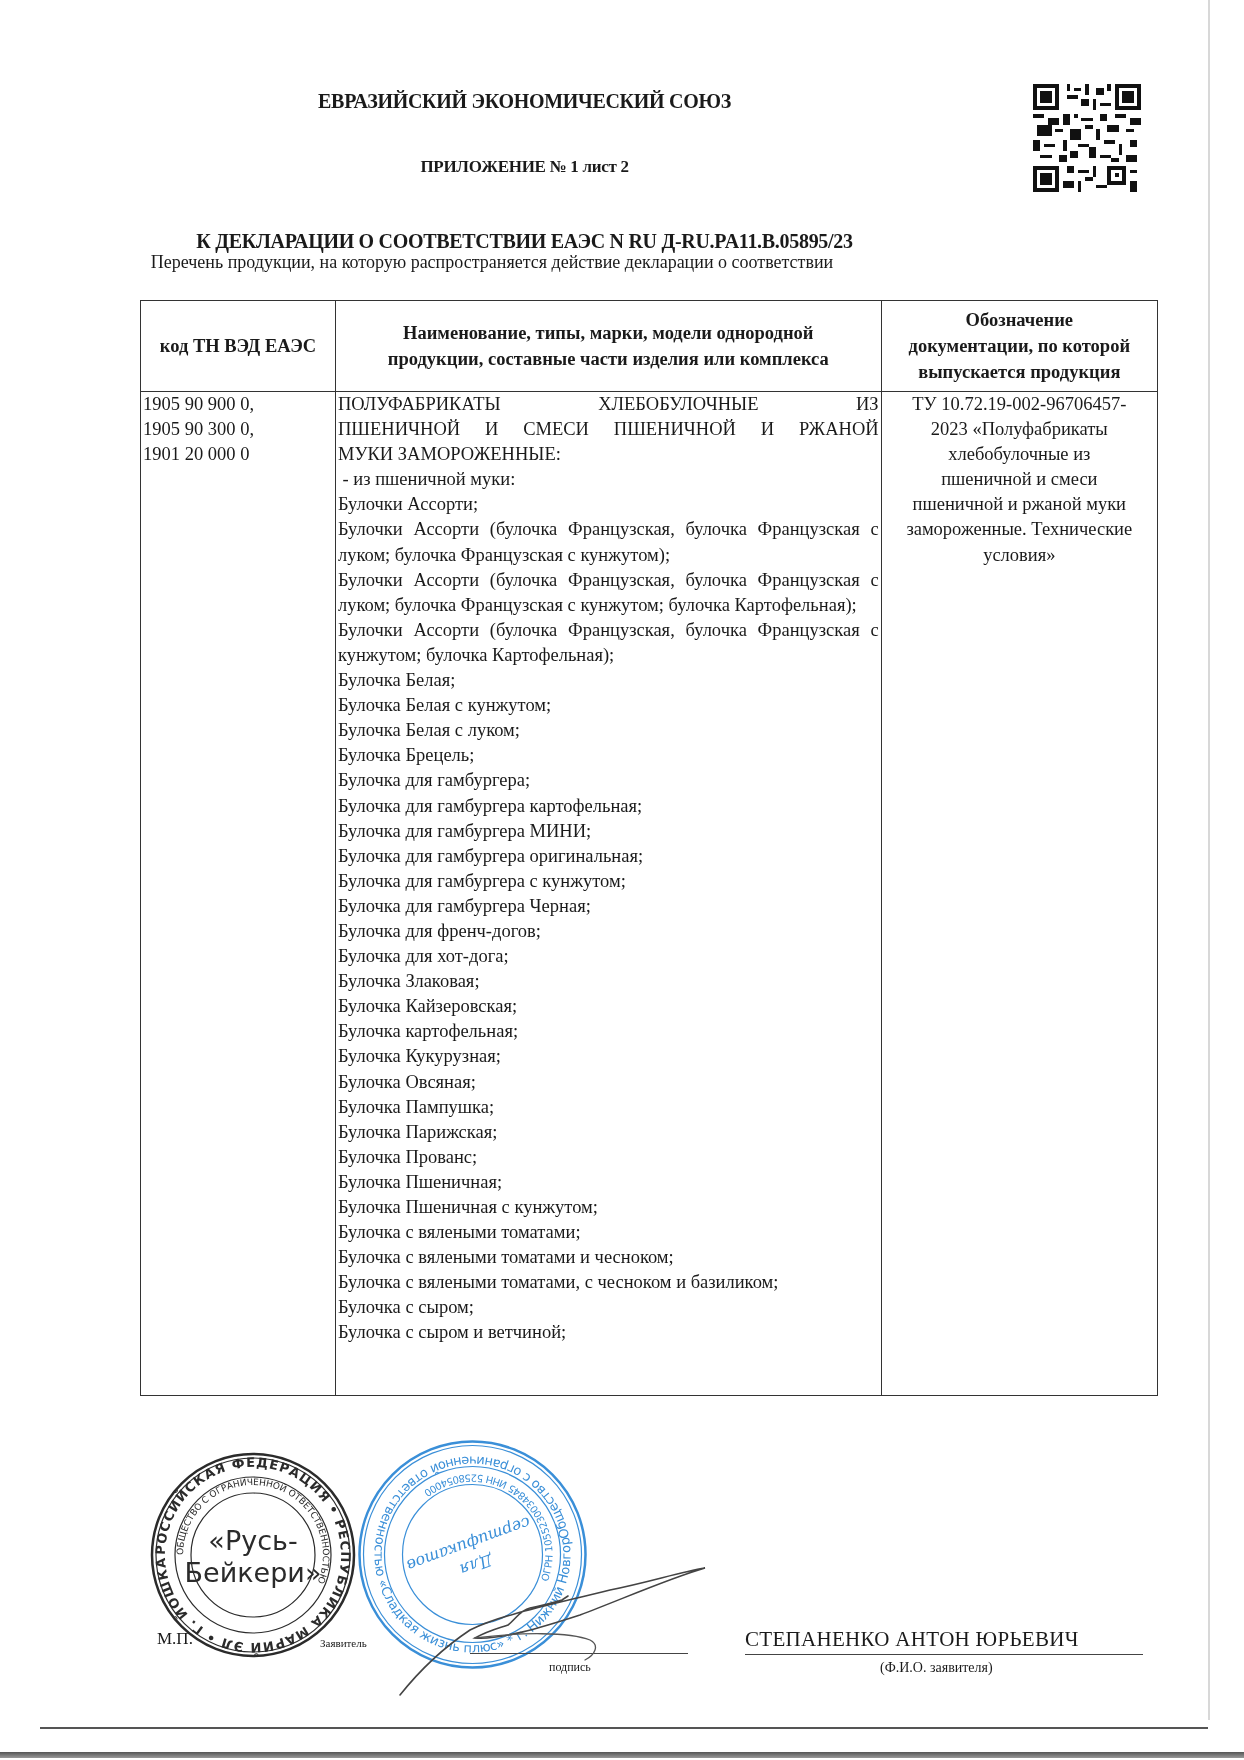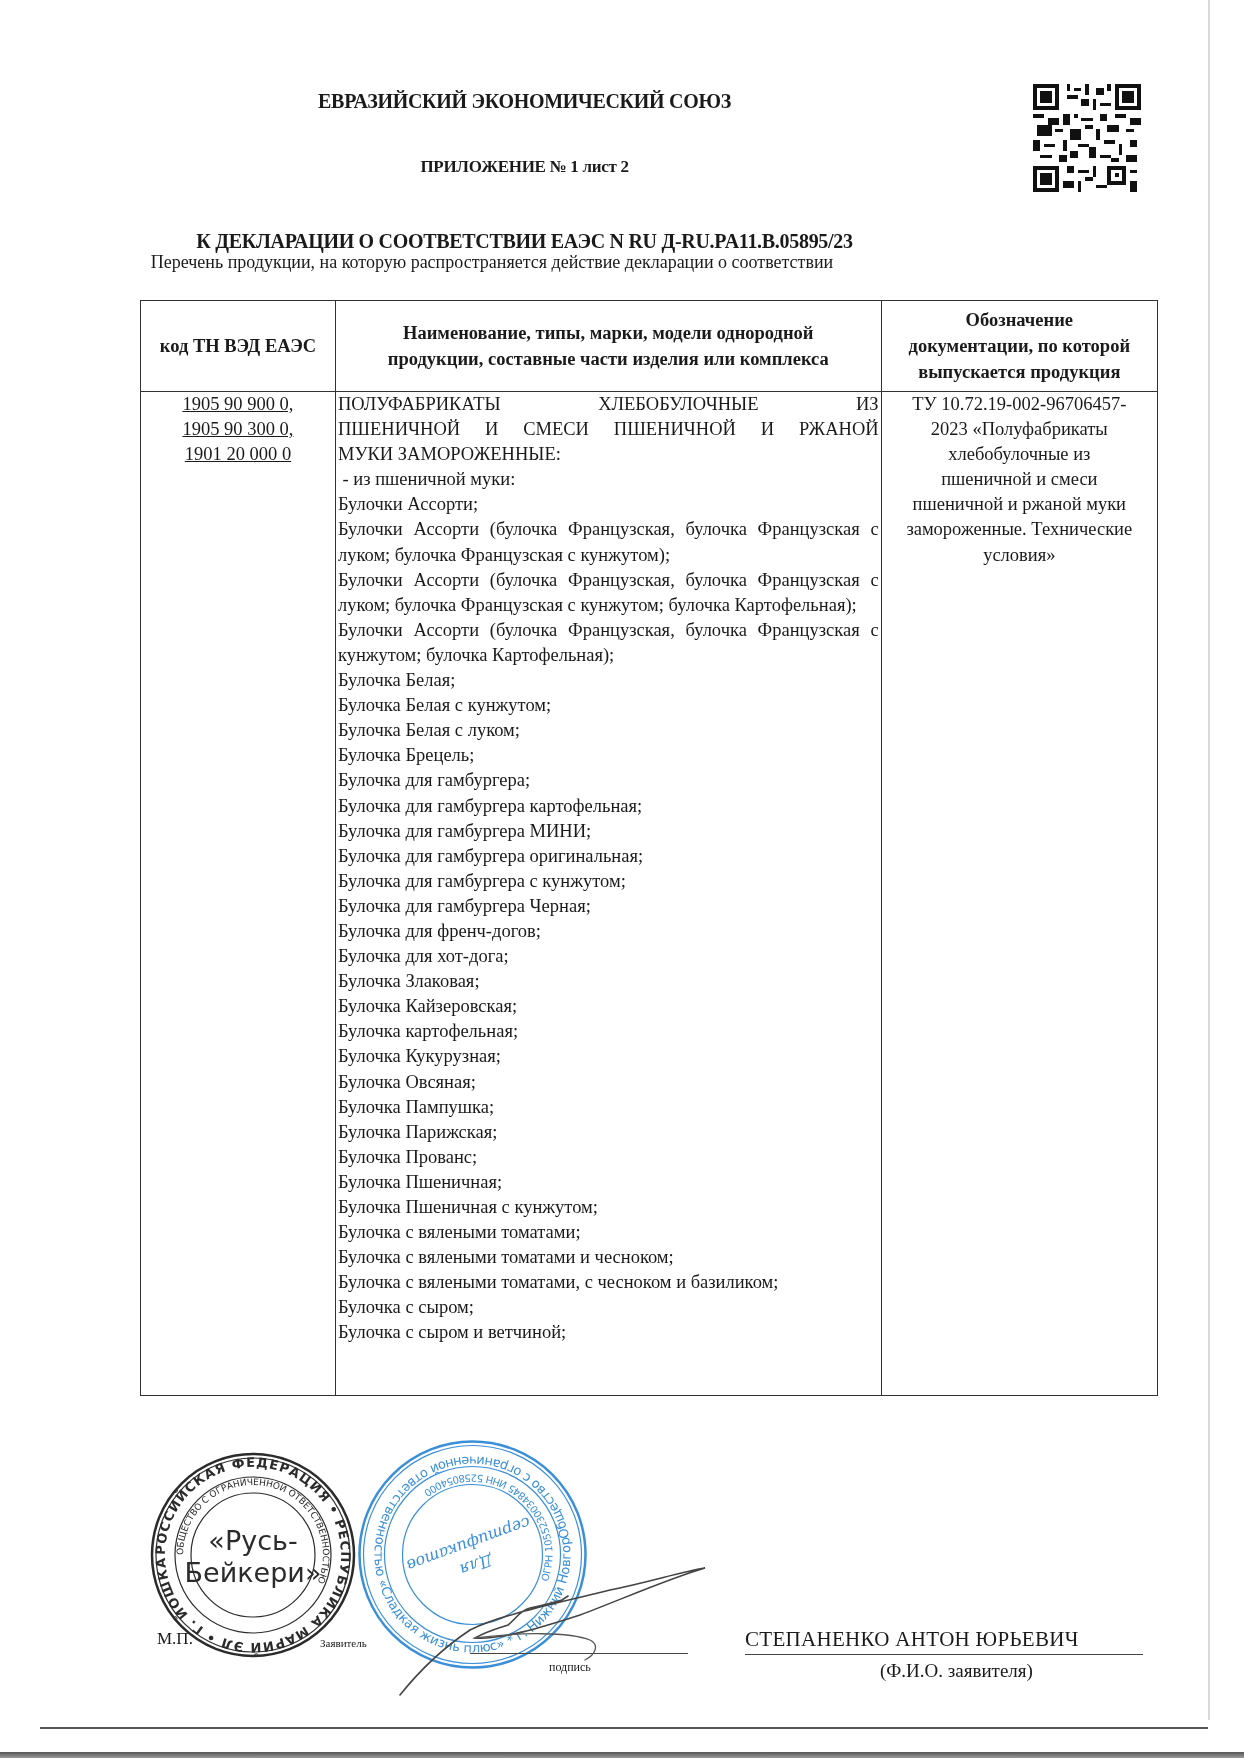--- a/index.html
+++ b/index.html
@@ -24,36 +24,36 @@
 
   table.decl {
     position: absolute; left: 140px; top: 300px; width: 1018px; border-collapse: collapse;
     font-size: 18.5px; line-height: 25.1px;
   }
   table.decl td, table.decl th { border: 1.3px solid #333; vertical-align: top; padding: 0 2px; }
   table.decl th { font-weight: bold; text-align: center; vertical-align: middle; height: 90px; line-height: 26px; }
   .c1 { width: 189px; margin-top: 28px; }
   .c2 { width: 538px; }
   .c3 { width: 270px; }
-  .codes { text-align: center; text-decoration: underline; }
+  .codes { text-align: left; }
   .names { text-align: justify; height: 1003px; }
   .name-line { display: block; }
   .justify-line { text-align: justify; text-align-last: justify; }
   .docref { text-align: center; }
 
   .stamp1 { position: absolute; left: 148px; top: 1450px; width: 210px; height: 210px; }
   .stamp2 { position: absolute; left: 355px; top: 1437px; width: 235px; height: 235px; }
   .mp-label { position: absolute; left: 157px; top: 1629px; font-size: 17px; }
   .applicant-label { position: absolute; left: 320px; top: 1629px; font-size: 11px; margin-top: 8px; }
   .sig-line { position: absolute; left: 470px; top: 1653px; width: 218px; height: 1px; background: #444; }
   .sig-caption { position: absolute; left: 549px; top: 1660px; font-size: 12px; }
   .signature { position: absolute; left: 380px; top: 1560px; width: 330px; height: 140px; }
   .name-value { position: absolute; left: 745px; top: 1627px; font-size: 21px; letter-spacing: 0.3px; }
   .name-line-rule { position: absolute; left: 745px; top: 1654px; width: 398px; height: 1px; background: #444; }
-  .name-caption { position: absolute; left: 880px; top: 1660px; font-size: 19px; }
+  .name-caption { position: absolute; left: 880px; top: 1660px; font-size: 14px; }
 </style>
 </head>
 <body>
 
 <div class="page-edge-right"></div>
 <div class="page-edge-bottom"></div>
 <div class="page-shadow-bottom"></div>
 
 <div class="title" id="t1">ЕВРАЗИЙСКИЙ ЭКОНОМИЧЕСКИЙ СОЮЗ</div>
 <div class="title" id="t2">ПРИЛОЖЕНИЕ № 1 лист 2</div>

